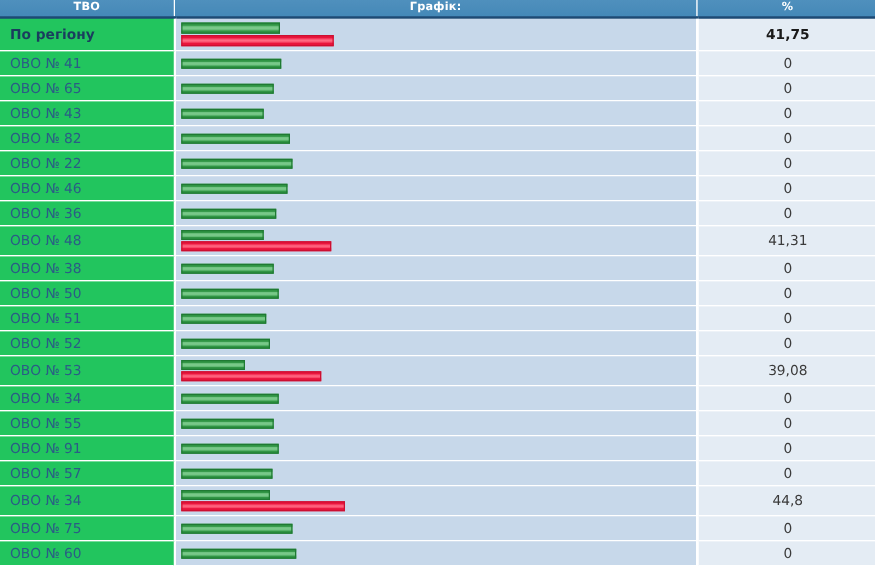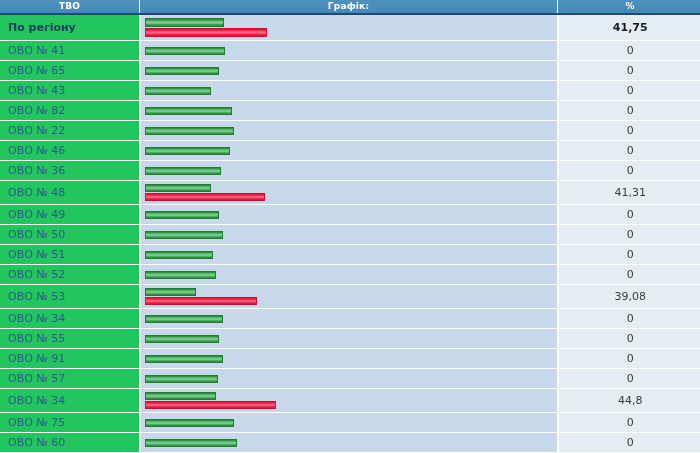--- a/index.html
+++ b/index.html
@@ -195,21 +195,21 @@
         <td class="name-cell">ОВО № 48</td>
         <td class="graph-cell">
           <div class="bar-stack">
             <div class="bar green" style="width: 66px;"></div>
             <div class="bar red" style="width: 120px;"></div>
           </div>
         </td>
         <td class="pct-cell">41,31</td>
       </tr>
       <tr class="data-row">
-        <td class="name-cell">ОВО № 49</td>
+        <td class="name-cell">ОВО № 38</td>
         <td class="graph-cell">
           <div class="bar-stack">
             <div class="bar green" style="width: 74px;"></div>
           </div>
         </td>
         <td class="pct-cell">0</td>
       </tr>
       <tr class="data-row">
         <td class="name-cell">ОВО № 50</td>
         <td class="graph-cell">

